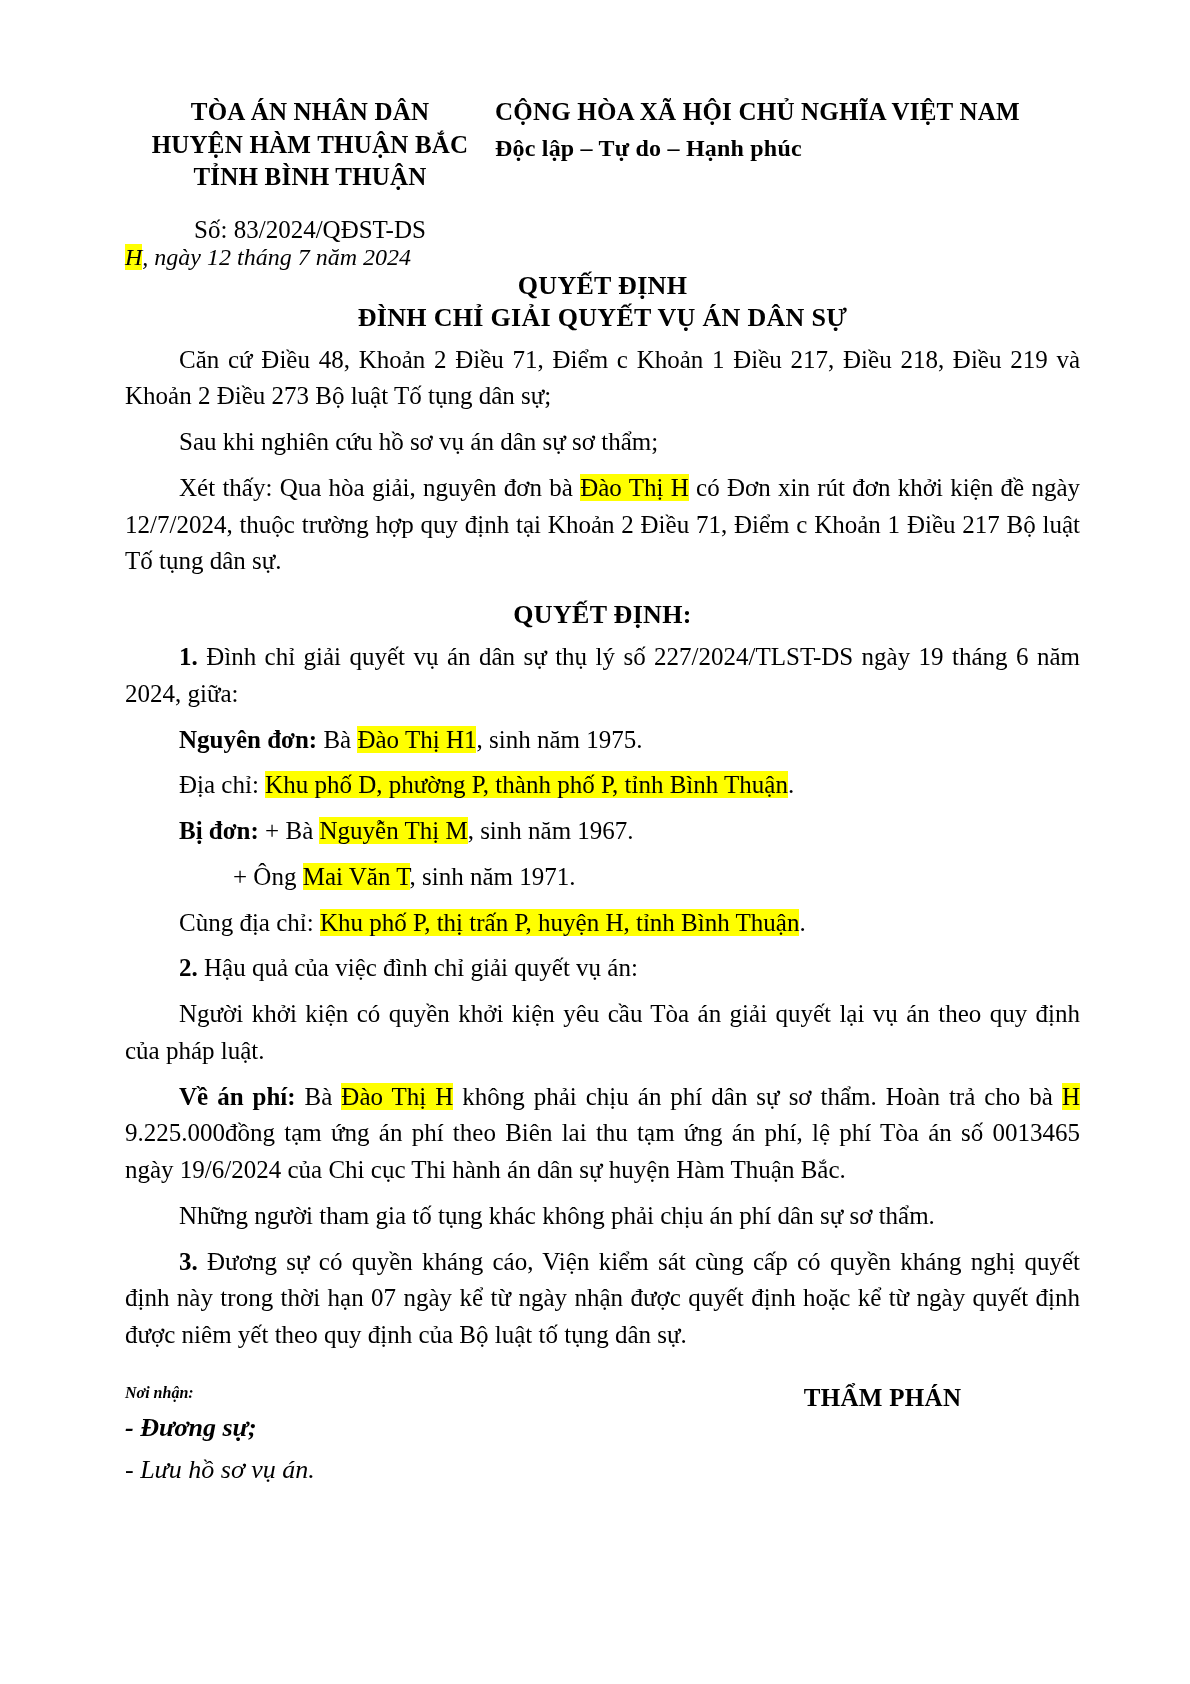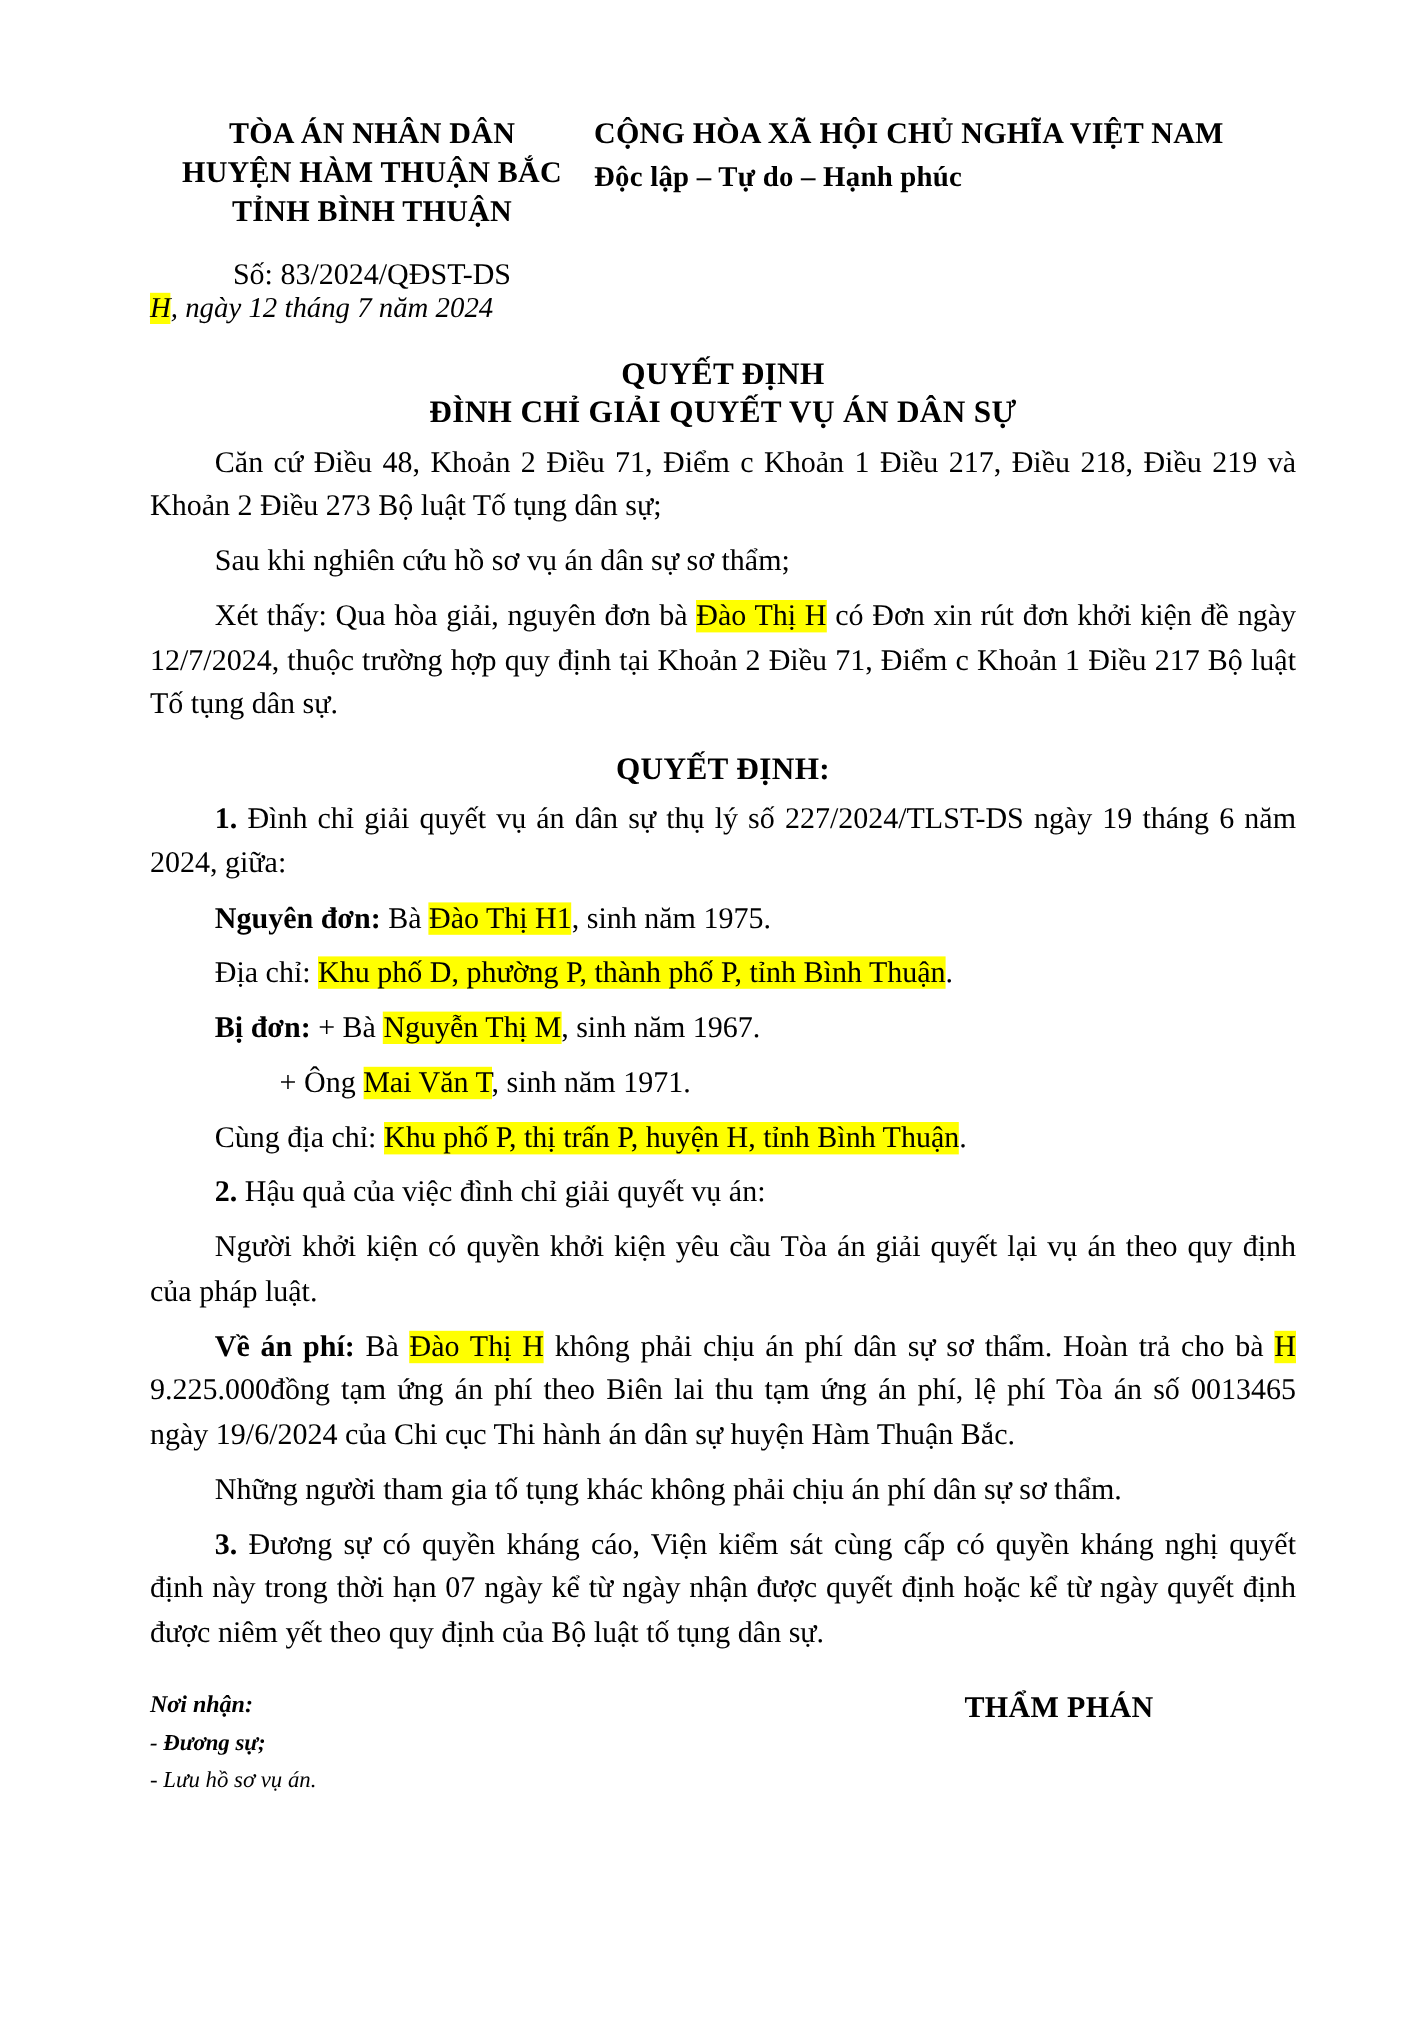--- a/index.html
+++ b/index.html
@@ -69,21 +69,20 @@
     flex: 1;
     text-align: center;
     font-size: 24px;
     font-style: italic;
   }
   
   .title {
     text-align: center;
     font-weight: bold;
     font-size: 26px;
-    margin-top: 26px;
     letter-spacing: .3px;
   }
   .title2 {
     text-align: center;
     font-weight: bold;
     font-size: 26px;
     margin-top: 2px;
     letter-spacing: .3px;
   }
   .center-bold {
@@ -118,25 +117,25 @@
     flex-direction: row;
     margin-top: 30px;
     width: 100%;
   }
   .noinhan {
     width: 560px;
   }
   .noinhan .nn-title {
     font-style: italic;
     font-weight: bold;
-    font-size: 20px;
+    font-size: 16px;
     margin-bottom: 5px;
   }
   .noinhan .nn-item {
-    font-size: 19px;
+    font-size: 26px;
     line-height: 1.62;
     font-style: italic;
   }
   .noinhan .nn-item.first {
     font-weight: bold;
   }
   .signer {
     flex: 1;
     text-align: center;
   }

